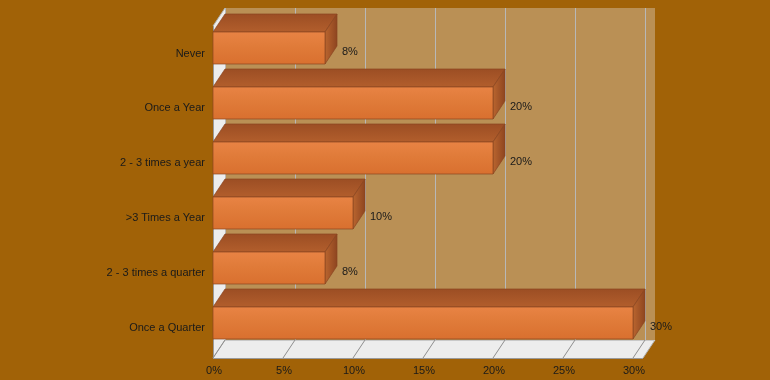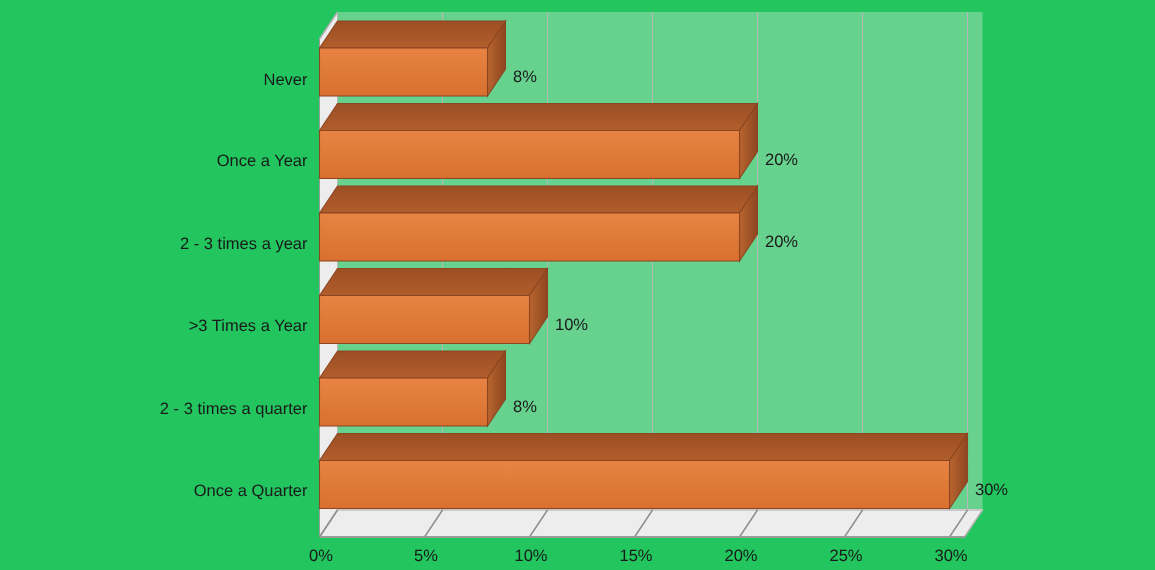--- a/index.html
+++ b/index.html
@@ -11,21 +11,21 @@
     height: 380px;
     background: #f1f1f1;
     font-family: "Liberation Sans", sans-serif;
     overflow: hidden;
   }
 
   #chart-root {
     position: relative;
     width: 770px;
     height: 380px;
-    background: #22c55e;
+    background: #a16207;
   }
 
   
   #chart-svg {
     position: absolute;
     left: 0;
     top: 0;
     width: 770px;
     height: 380px;
     display: block;

